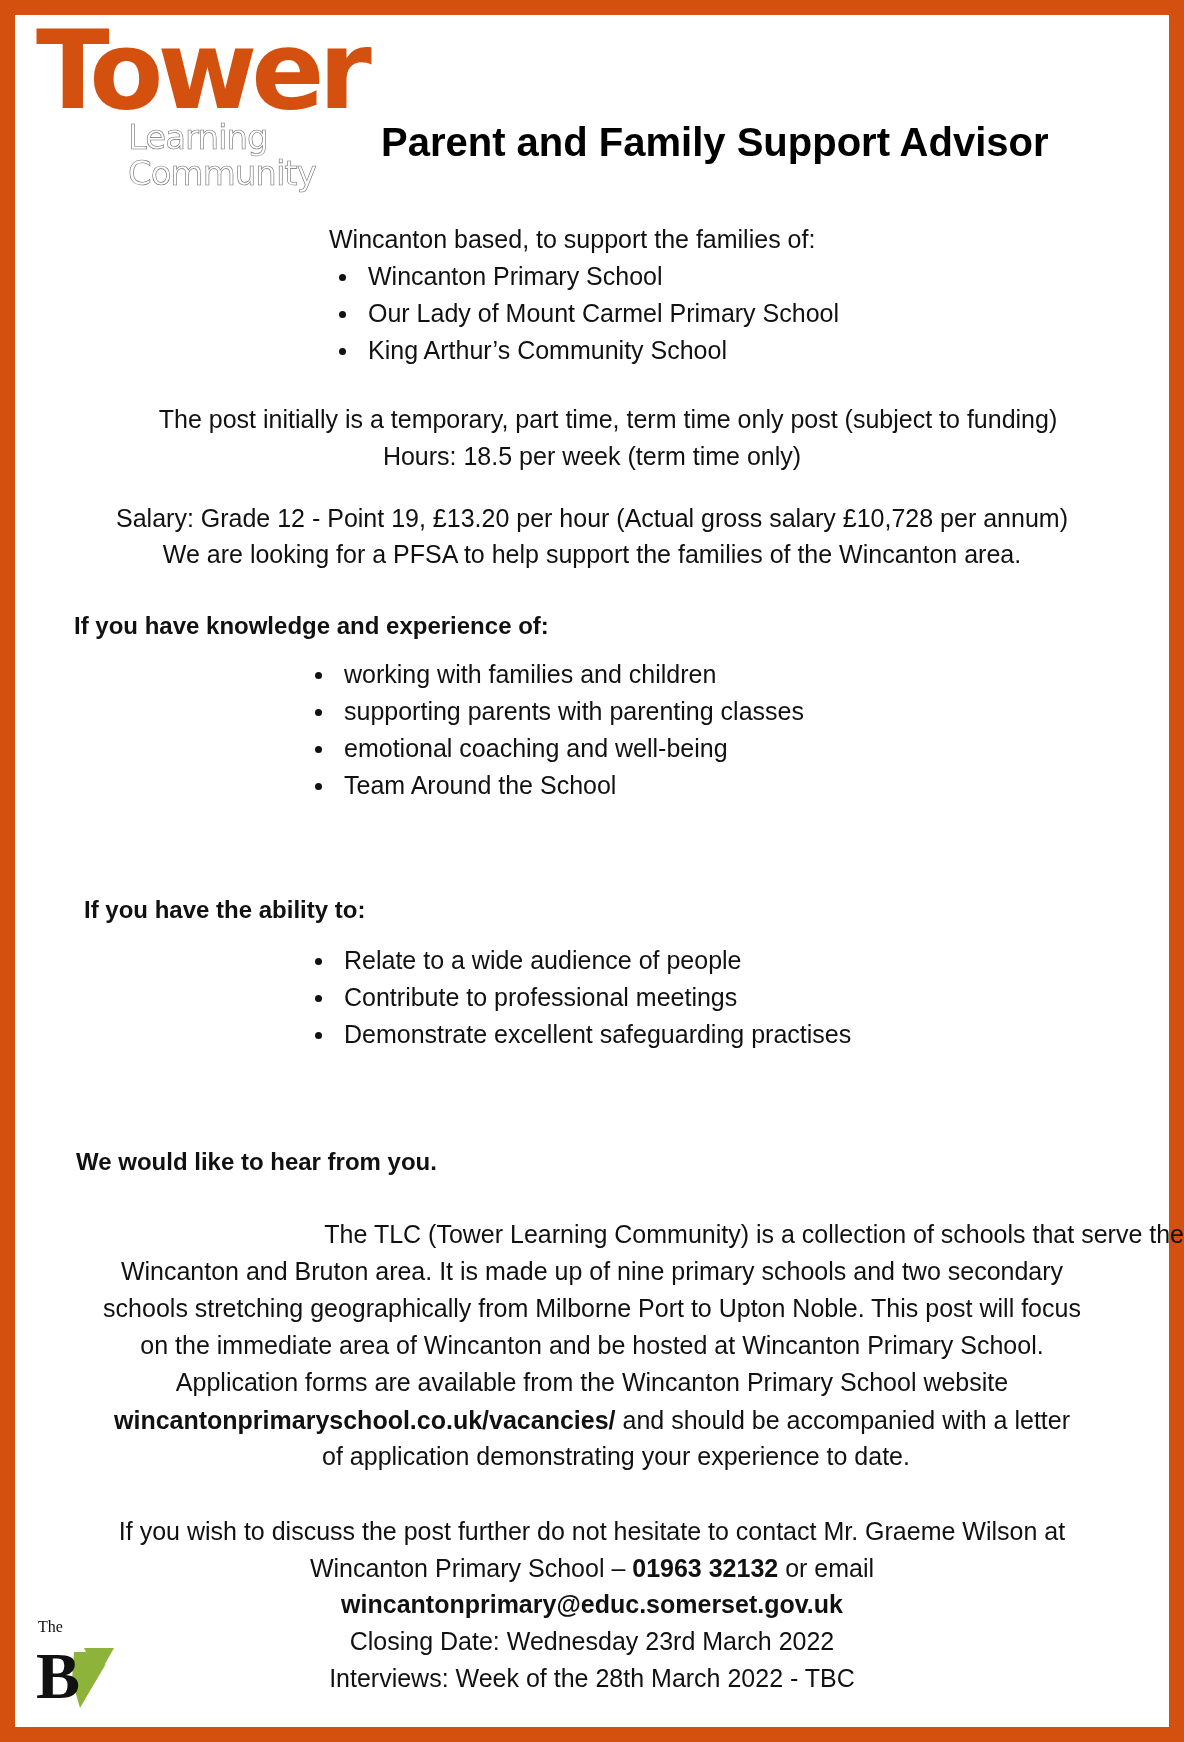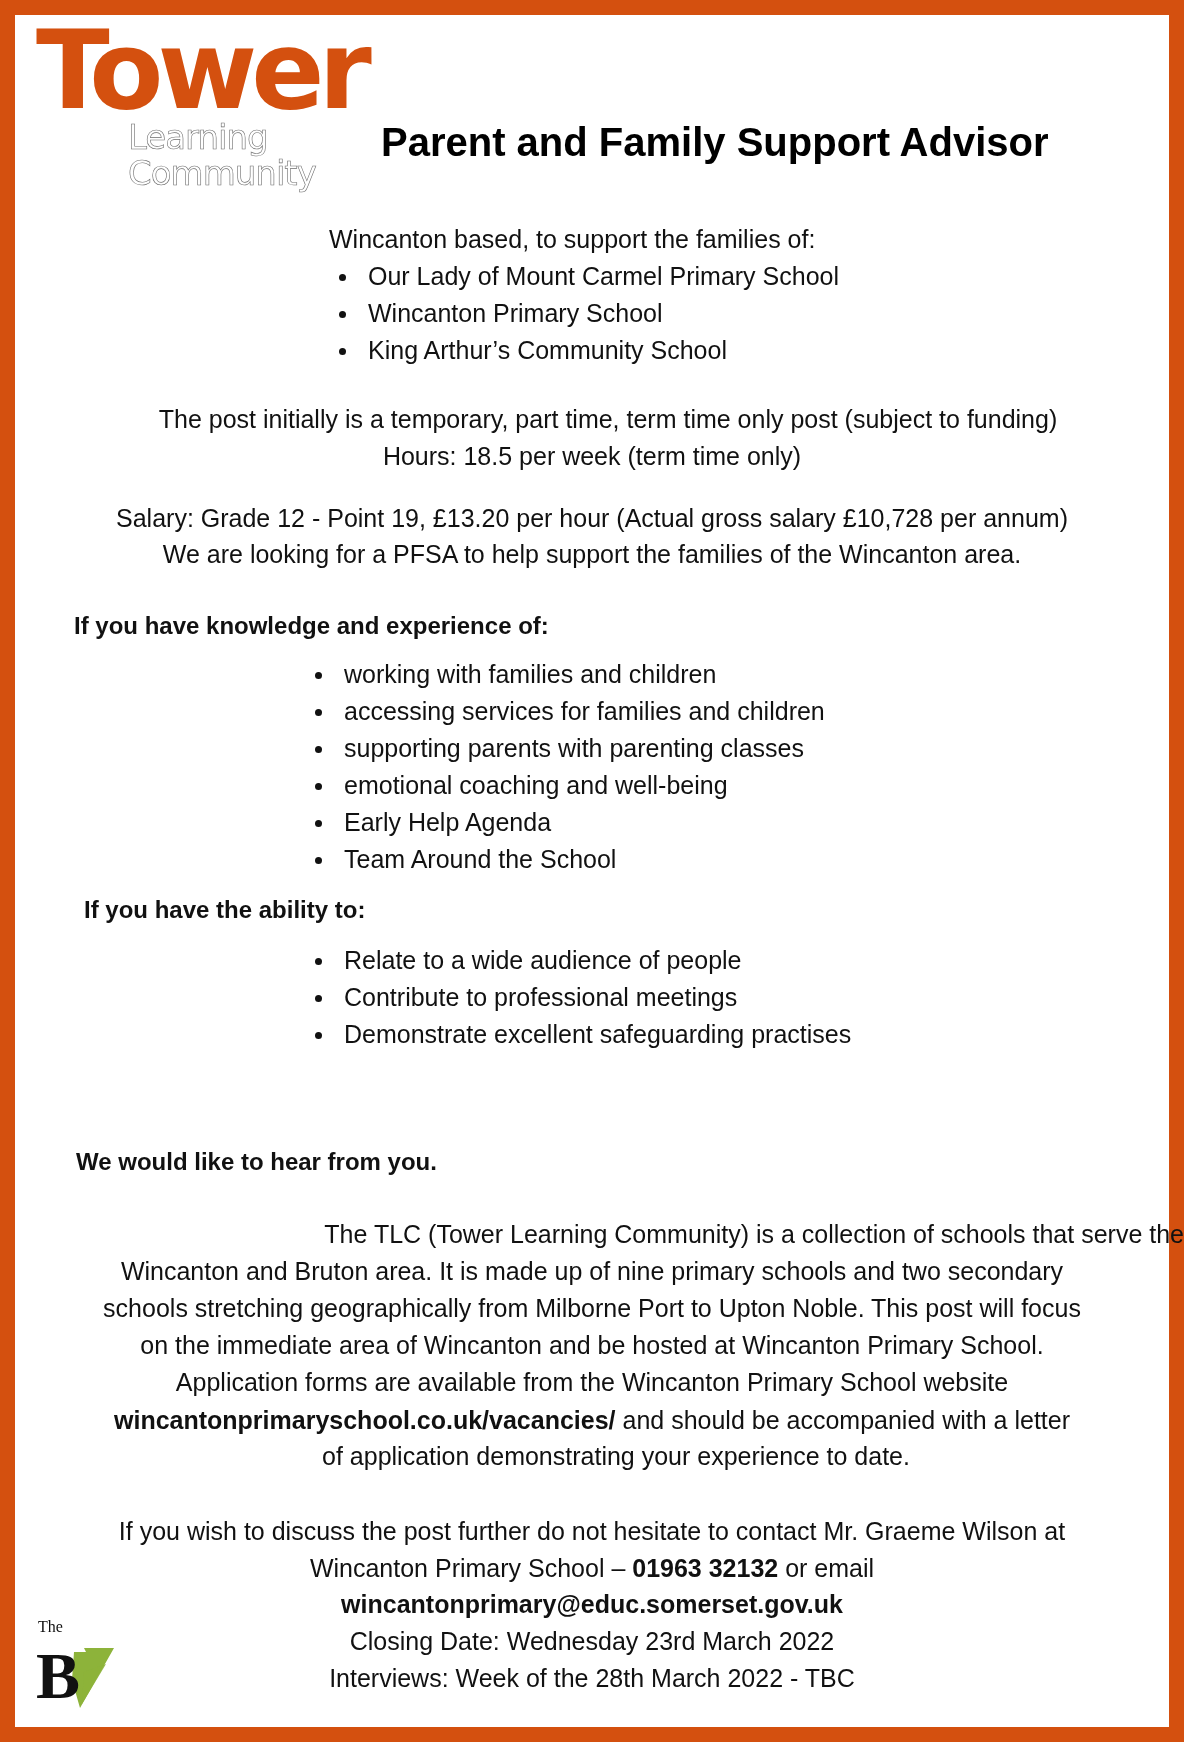--- a/index.html
+++ b/index.html
@@ -29,37 +29,35 @@
 <div>
   <div class="logo-tower">Tower</div>
   <div class="logo-sub" style="left:128px; top:118px;">Learning</div>
   <div class="logo-sub" style="left:128px; top:154px;">Community</div>
 </div>
 
 <div class="title">Parent and Family Support Advisor</div>
 
 <div class="abs" style="left:329px; top:221px; font-size:25px; line-height:37px;">Wincanton based, to support the families of:</div>
 <ul class="bl" style="left:336px; top:258px;">
+  <li>Wincanton Primary School</li>
   <li>Our Lady of Mount Carmel Primary School</li>
-  <li>Wincanton Primary School</li>
   <li>King Arthur’s Community School</li>
 </ul>
 
 <div class="line" style="top:401px;margin-left:16px;">The post initially is a temporary, part time, term time only post (subject to funding)</div>
 <div class="line" style="top:438px;">Hours: 18.5 per week (term time only)</div>
 <div class="line" style="top:500px;">Salary: Grade 12 - Point 19, £13.20 per hour (Actual gross salary £10,728 per annum)</div>
 <div class="line" style="top:536px;">We are looking for a PFSA to help support the families of the Wincanton area.</div>
 
 <div class="hd" style="left:74px; top:611px;">If you have knowledge and experience of:</div>
 <ul class="bl" style="left:312px; top:656px;">
   <li>working with families and children</li>
-  <li>accessing services for families and children</li>
   <li>supporting parents with parenting classes</li>
   <li>emotional coaching and well-being</li>
-  <li>Early Help Agenda</li>
   <li>Team Around the School</li>
 </ul>
 
 <div class="hd" style="left:84px; top:895px;">If you have the ability to:</div>
 <ul class="bl" style="left:312px; top:942px;">
   <li>Relate to a wide audience of people</li>
   <li>Contribute to professional meetings</li>
   <li>Demonstrate excellent safeguarding practises</li>
 </ul>
 

